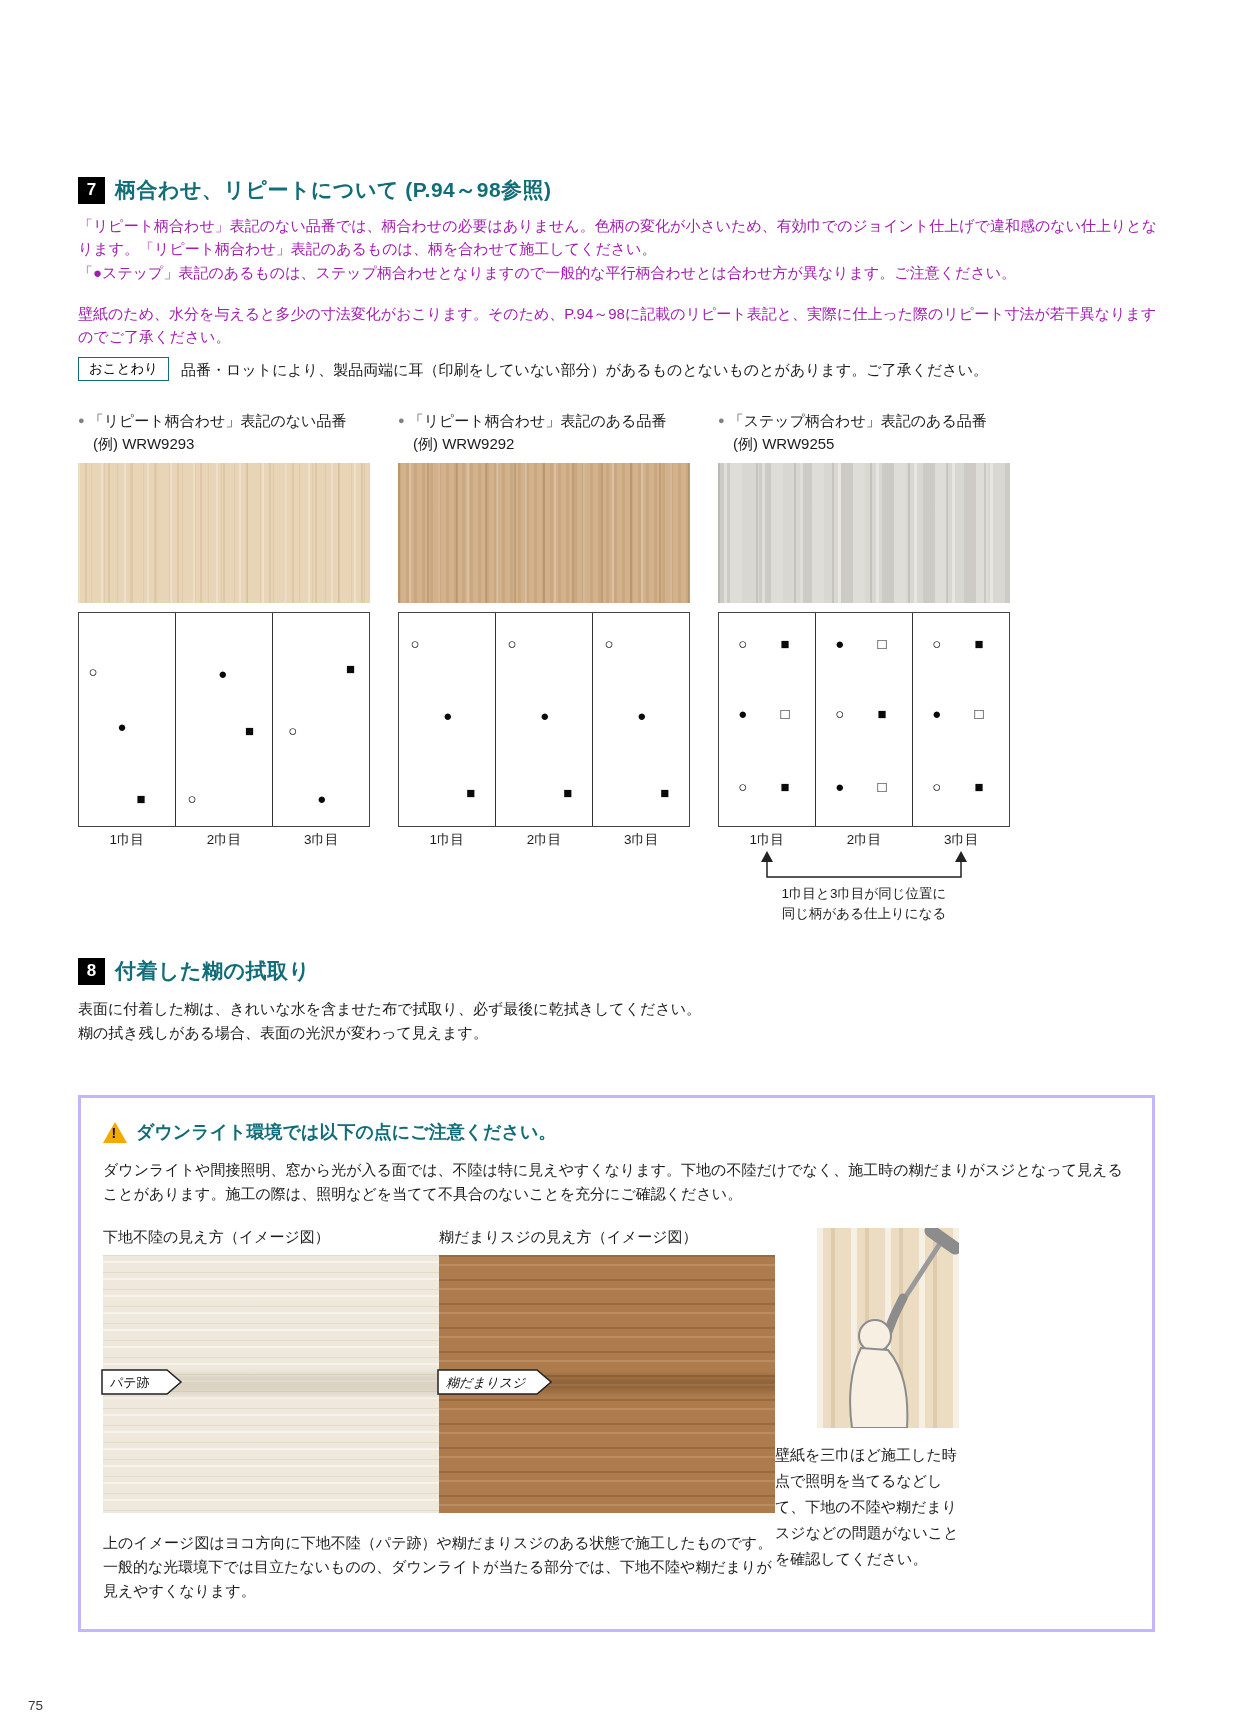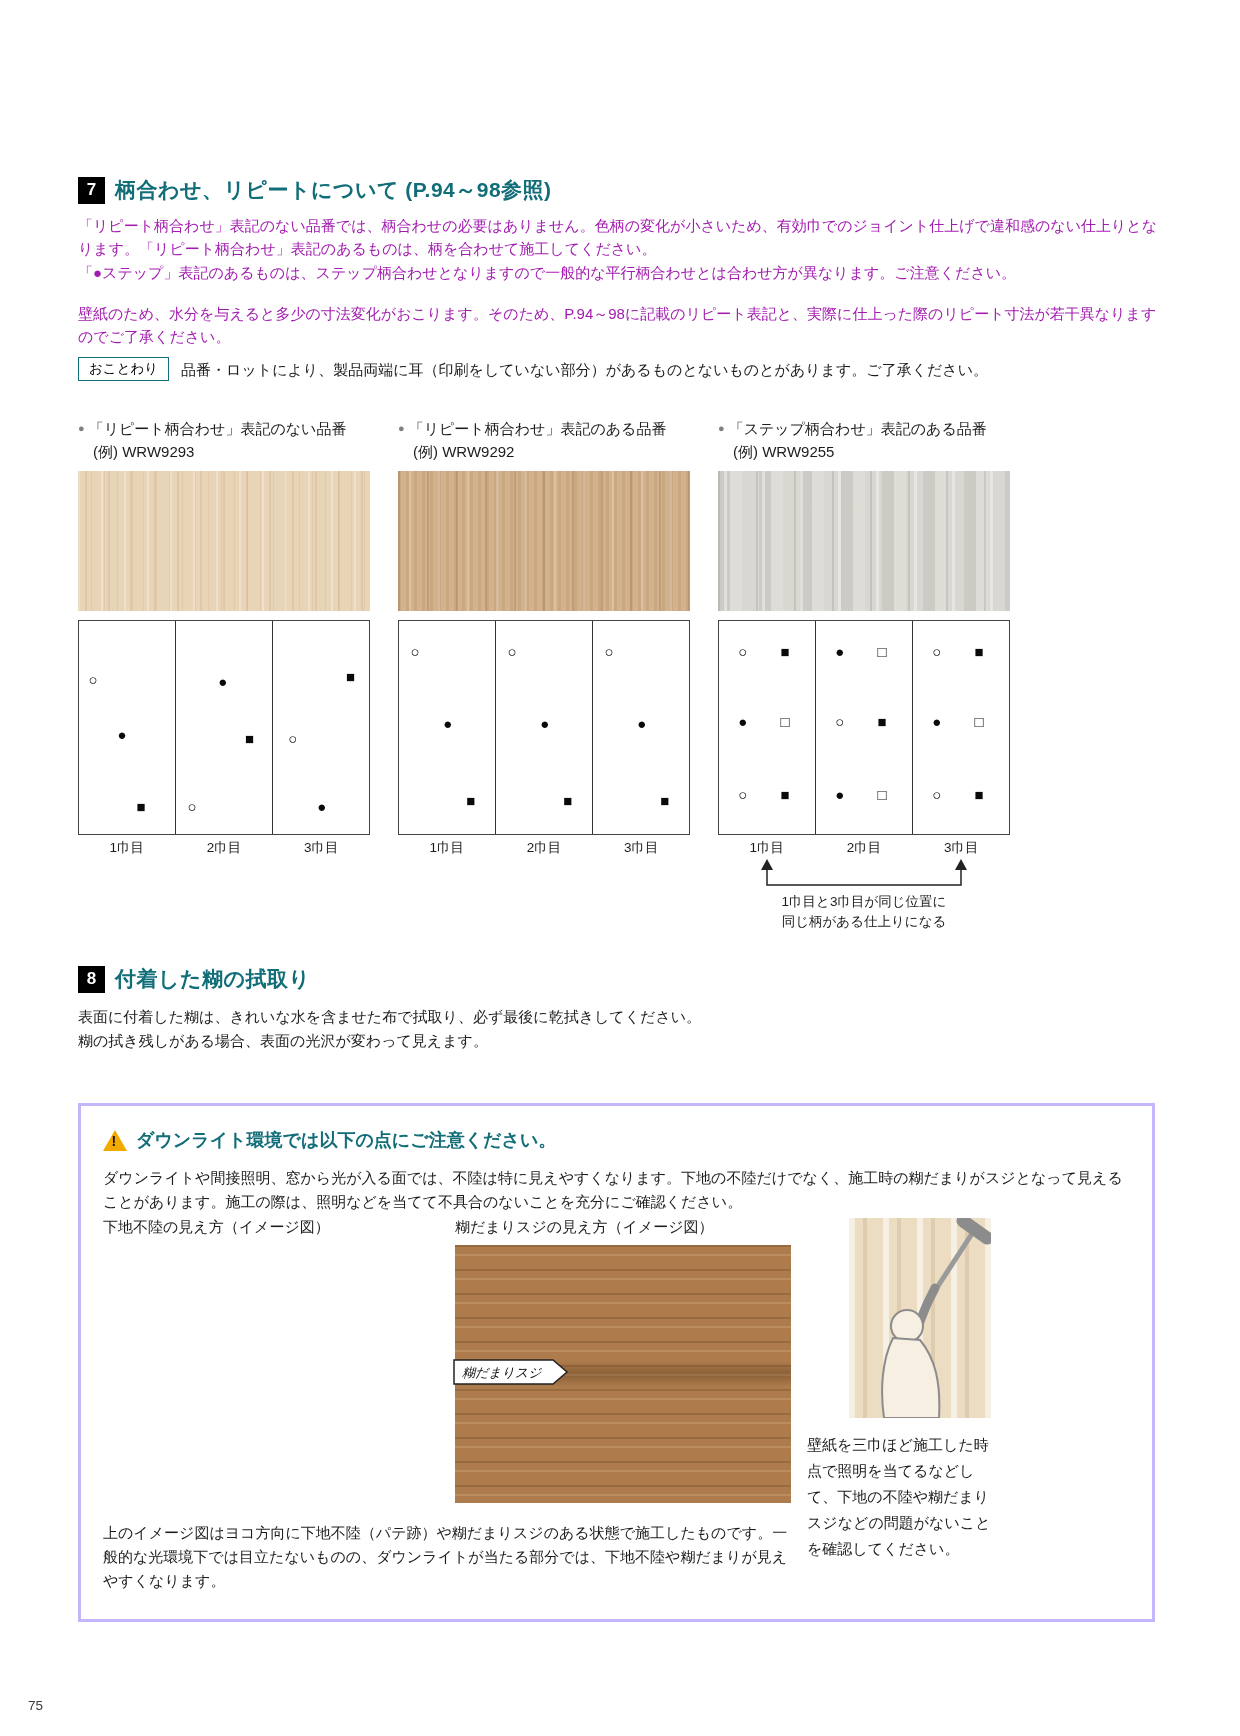--- a/index.html
+++ b/index.html
@@ -13,21 +13,21 @@
 
   .body-text { font-size:15px; line-height:1.55; color:#a21caf; }
   .para-block { margin-top:10px; }
   .para-gap { margin-top:18px; }
 
   .note-row { display:flex; align-items:flex-start; gap:12px; margin-top:9px; }
   .note-label { border:1px solid #116d78; color:#000000; font-size:13.5px; padding:3px 10px; white-space:nowrap; line-height:1.2; }
   .note-text { font-size:15px; line-height:1.5; padding-top:2px;text-align:center; }
 
   
-  .examples { margin-top:36px; display:grid; grid-template-columns:292px 292px 292px; column-gap:28px; }
+  .examples { margin-top:28px; display:grid; grid-template-columns:292px 292px 292px; column-gap:28px; }
   .ex-bullet { font-size:15px; line-height:1.45; }
   .ex-bullet .dot { color:#808080; font-size:11px; vertical-align:2px; margin-right:4px; }
   .ex-example { font-size:15px; padding-left:15px; margin-top:3px; }
   .swatch { height:140px; margin-top:9px; }
   .swatch-1 { background-color:#e8d4b6;
     background-image:repeating-linear-gradient(90deg, rgba(255,255,255,.28) 0 2px, rgba(0,0,0,0) 2px 7px, rgba(165,122,72,.14) 7px 9px, rgba(0,0,0,0) 9px 23px),
       repeating-linear-gradient(90deg, rgba(190,150,100,.16) 0 1px, rgba(0,0,0,0) 1px 13px); }
   .swatch-2 { background-color:#d2b28c;
     background-image:repeating-linear-gradient(90deg, rgba(120,80,40,.20) 0 2px, rgba(0,0,0,0) 2px 11px, rgba(255,255,255,.20) 11px 13px, rgba(0,0,0,0) 13px 29px),
       repeating-linear-gradient(90deg, rgba(140,95,55,.13) 0 3px, rgba(0,0,0,0) 3px 8px); }
@@ -51,21 +51,21 @@
   .sec8-text { margin-top:12px; font-size:15px; line-height:1.6; }
 
   
   .warn-box { margin-top:50px; width:1077px; border:3px solid #c4b5fd; padding:22px 22px 26px 22px; }
   .warn-title-row { display:flex; align-items:center; gap:9px; }
   .tri { position:relative; width:0; height:0; border-left:12px solid transparent; border-right:12px solid transparent; border-bottom:21px solid #f2a900; flex:0 0 auto; }
   .tri::after { content:"!"; position:absolute; left:-3.5px; top:3px; font-size:14px; font-weight:bold; color:#111; }
   .warn-title { font-size:18px; font-weight:bold; color:#116d78; }
   .warn-body { margin-top:14px; font-size:15px; line-height:1.6; }
 
-  .warn-grid { margin-top:4px; display:grid; grid-template-columns:336px 336px 184px; column-gap:16px;
+  .warn-grid { margin-top:22px; display:grid; grid-template-columns:336px 336px 184px; 
     grid-template-areas:"cap1 cap2 col3" "img1 img2 col3" "para para col3"; }
   .warn-caption { font-size:15px; margin-bottom:8px; }
   .cap1 { grid-area:cap1; } .cap2 { grid-area:cap2; }
   .warn-img { height:258px; position:relative; }
   .wi1 { grid-area:img1; background-color:#efe9dd;
     background-image:linear-gradient(180deg, rgba(0,0,0,0) 44%, rgba(150,130,100,.22) 48% 52%, rgba(0,0,0,0) 56%),
       repeating-linear-gradient(180deg, rgba(180,160,130,.20) 0 1px, rgba(0,0,0,0) 1px 6px, rgba(255,255,255,.45) 6px 8px, rgba(0,0,0,0) 8px 17px); }
   .wi2 { grid-area:img2; background-color:#ae7c4c;
     background-image:linear-gradient(180deg, rgba(0,0,0,0) 45%, rgba(70,40,15,.28) 49% 51%, rgba(0,0,0,0) 55%),
       repeating-linear-gradient(180deg, rgba(90,55,25,.26) 0 2px, rgba(0,0,0,0) 2px 9px, rgba(255,230,200,.16) 9px 11px, rgba(0,0,0,0) 11px 24px);font-style:italic; }
@@ -218,20 +218,26 @@
     <div class="warn-title-row">
       <span class="tri"></span>
       <span class="warn-title">ダウンライト環境では以下の点にご注意ください。</span>
     </div>
     <div class="warn-body">ダウンライトや間接照明、窓から光が入る面では、不陸は特に見えやすくなります。下地の不陸だけでなく、施工時の糊だまりがスジとなって見えることがあります。施工の際は、照明などを当てて不具合のないことを充分にご確認ください。</div>
 
     <div class="warn-grid">
       <div class="warn-caption cap1">下地不陸の見え方（イメージ図）</div>
       <div class="warn-caption cap2">糊だまりスジの見え方（イメージ図）</div>
 
+      <div class="warn-img wi1">
+        <svg class="tag" width="82" height="26">
+          <polygon points="1,1 66,1 80,13 66,25 1,25" fill="#ffffff" stroke="#222" stroke-width="1.5"></polygon>
+          <text x="9" y="18" font-size="13" fill="#111">パテ跡</text>
+        </svg>
+      </div>
 
       <div class="warn-img wi2">
         <svg class="tag" width="116" height="26">
           <polygon points="1,1 100,1 114,13 100,25 1,25" fill="#ffffff" stroke="#222" stroke-width="1.5"></polygon>
           <text x="9" y="18" font-size="13" fill="#111">糊だまりスジ</text>
         </svg>
       </div>
 
       <div class="warn-para">上のイメージ図はヨコ方向に下地不陸（パテ跡）や糊だまりスジのある状態で施工したものです。一般的な光環境下では目立たないものの、ダウンライトが当たる部分では、下地不陸や糊だまりが見えやすくなります。</div>
 

